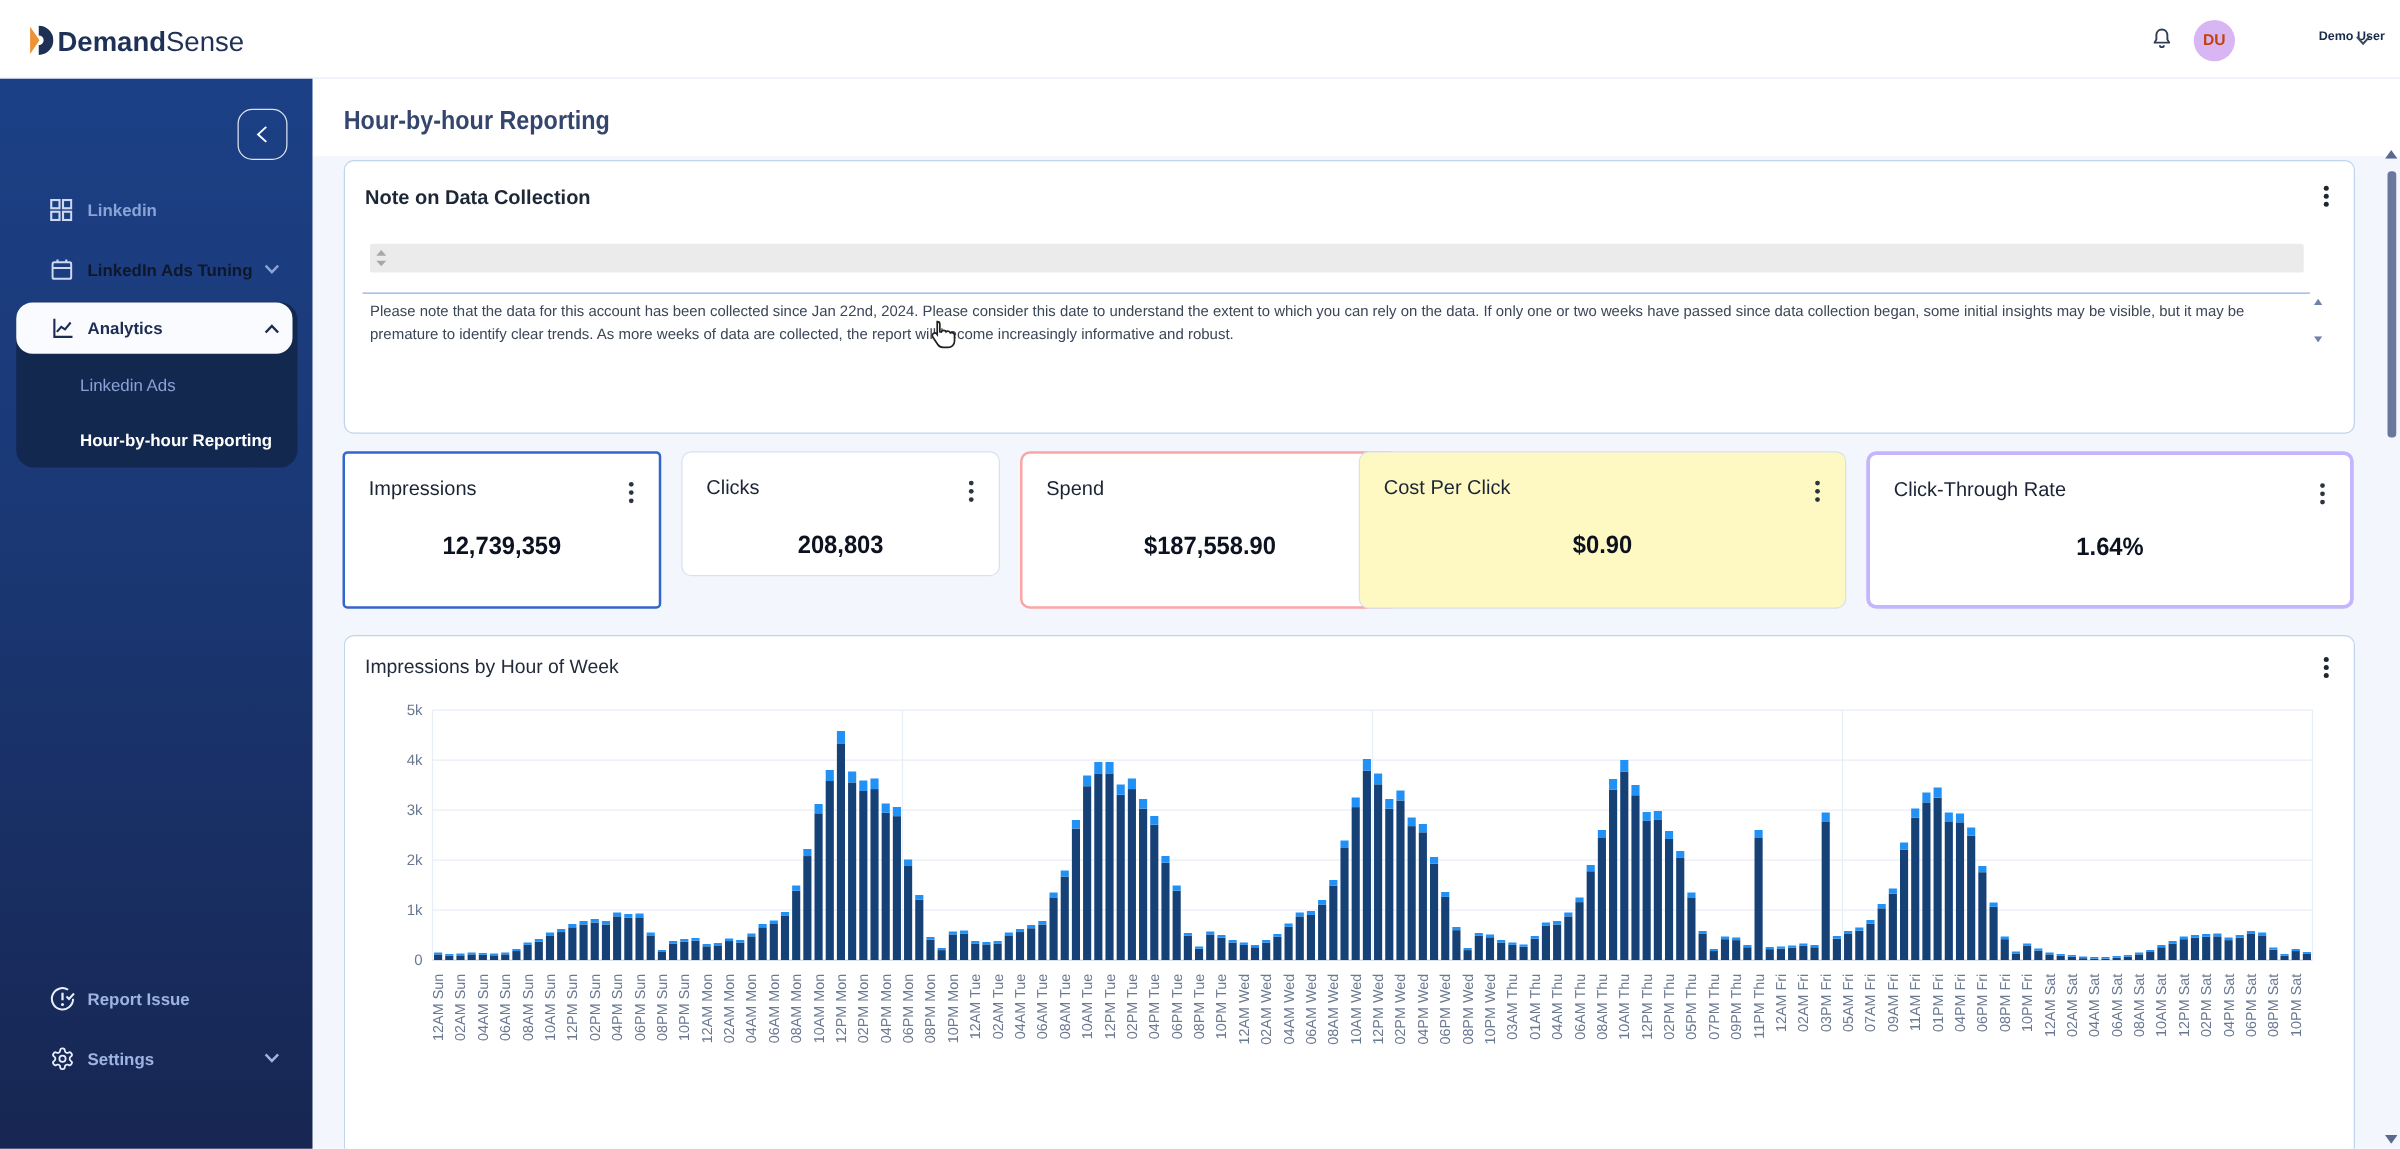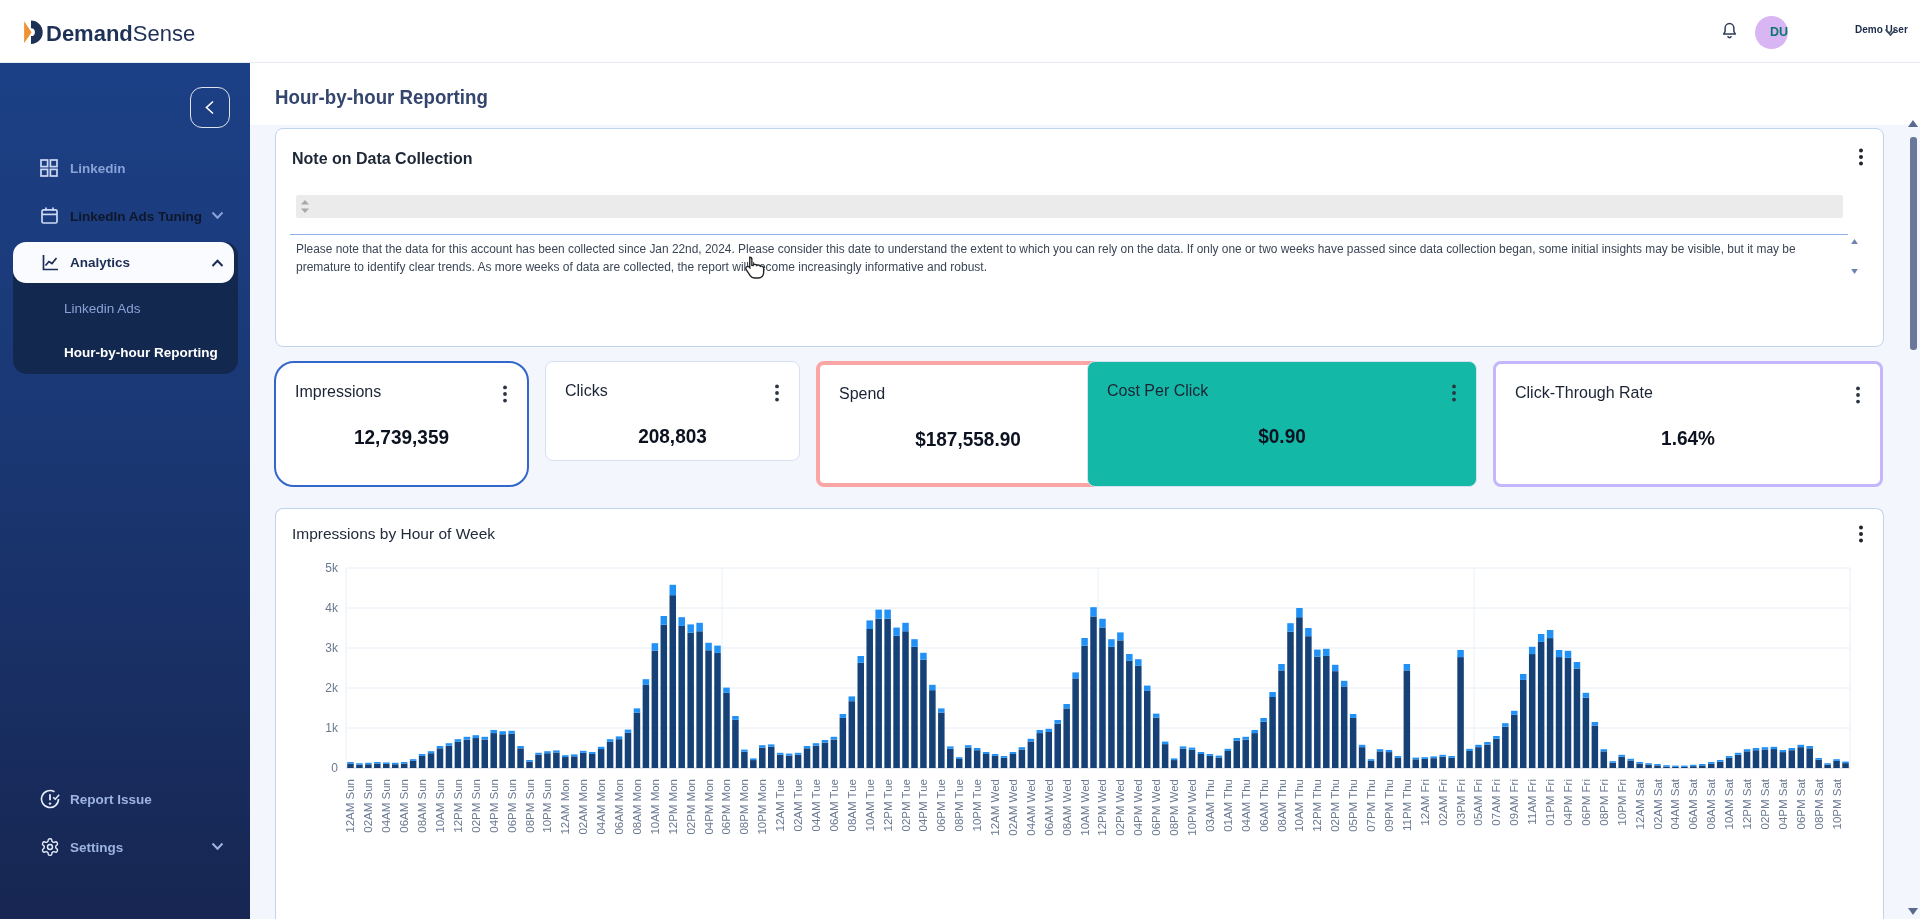--- a/index.html
+++ b/index.html
@@ -13,21 +13,21 @@
 <svg class="abs" style="left:24px;top:19px" width="19" height="27" viewBox="0 0 19 27">
   <path d="M7 1.5 A11.7 11.7 0 0 1 7 24.9 L7 17.1 A3.9 3.9 0 0 0 7 9.3 Z" fill="#1e3054"></path>
   <polygon points="0.1,2.3 7.6,13.2 0.1,24.2" fill="#ef9236"></polygon>
 </svg>
 <div class="abs" style="left:46px;top:21px;font-size:22px;color:#1f3156"><b>Demand</b>Sense</div>
 <svg class="abs" style="left:1722px;top:22px" width="15" height="19" viewBox="0 0 15 19">
   <path d="M7.5 1.6 c-2.6 0 -4.4 2 -4.4 4.6 v3.4 l-1.5 2.5 h11.8 l-1.5 -2.5 V6.2 c0 -2.6 -1.8 -4.6 -4.4 -4.6 z" fill="none" stroke="#2e3d59" stroke-width="1.5" stroke-linejoin="round"></path>
   <path d="M5.9 14.1 a1.6 1.6 0 0 0 3.2 0" fill="none" stroke="#2e3d59" stroke-width="1.5"></path>
 </svg>
 <div class="abs" style="left:1755px;top:16px;width:33px;height:33px;border-radius:50%;background:#d8b6f4"></div>
-<div class="abs" style="left:1755px;top:16px;width:33px;height:33px;line-height:33px;text-align:right;font-size:12.5px;font-weight:bold;color:#0f766e">DU</div>
+<div class="abs" style="left:1755px;top:16px;width:33px;height:33px;line-height:33px;text-align:center;font-size:12.5px;font-weight:bold;color:#c2410c">DU</div>
 <div class="abs" style="left:1855px;top:24px;font-size:10px;font-weight:bold;color:#1b2b4b">Demo User</div>
 <svg class="abs" style="left:1884px;top:28px" width="13" height="9" viewBox="0 0 13 9">
   <polyline points="1.5,1.5 6.5,7 11.5,1.5" fill="none" stroke="#3f4a5f" stroke-width="1.7"></polyline>
 </svg>
 
 <div class="abs" style="left:0;top:63px;width:250px;height:856px;background:linear-gradient(180deg,#1c4086 0%,#1a3773 45%,#172652 100%)"></div>
 <div class="abs" style="left:190px;top:87px;width:40px;height:41px;border:1.5px solid rgba(255,255,255,.85);border-radius:12px"></div>
 <svg class="abs" style="left:202px;top:99px" width="16" height="17" viewBox="0 0 16 17">
   <polyline points="11,2.5 4.5,8.5 11,14.5" fill="none" stroke="#fff" stroke-width="1.6"></polyline>
 </svg>
@@ -101,51 +101,51 @@
 <svg class="abs" style="left:1851px;top:239px" width="7" height="5" viewBox="0 0 8 6">
     <polygon points="4,0 8,6 0,6" fill="#6b83ad"></polygon>
   </svg>
 <svg class="abs" style="left:1851px;top:269px" width="7" height="5" viewBox="0 0 8 6">
     <polygon points="4,6 8,0 0,0" fill="#6b83ad"></polygon>
   </svg>
 <svg class="abs" style="left:744px;top:255px" width="21" height="26" viewBox="0 0 20 22">
   <path d="M5.5 .8 C6.6 .8 7.5 1.7 7.5 2.8 L7.5 8.5 8.7 8.7 C9 7.9 9.8 7.4 10.6 7.5 C11.3 7.6 11.9 8 12.2 8.6 C12.6 8.2 13.2 8 13.8 8.1 C14.6 8.2 15.2 8.7 15.5 9.4 C15.9 9.2 16.3 9.1 16.8 9.2 C17.9 9.3 18.7 10.2 18.7 11.3 L18.7 15.6 C18.7 18.3 16.5 20.5 13.8 20.5 L10 20.5 C8.3 20.5 6.8 19.7 5.9 18.3 L2.1 12.5 C1.5 11.6 1.7 10.4 2.6 9.8 C3.4 9.3 4.4 9.4 5 10.1 L5.5 10.7 Z" fill="#fff" stroke="#222" stroke-width="1.3"></path>
 </svg>
 
-  <div style="position:absolute;left:274px;top:361px;width:255px;height:126px;background:#fff;border:2px solid #3366cb;border-radius:20px">
+  <div style="position:absolute;left:274px;top:361px;width:255px;height:126px;background:#fff;border:2px solid #3366cb;border-radius:4px">
     <div style="position:absolute;left:19px;top:20px;font-size:16px;color:#1b2434">Impressions</div>
     <svg style="position:absolute;right:17px;top:21px" width="10" height="20" viewBox="0 0 10 20">
       <circle cx="5" cy="3.4000000000000004" r="1.9" fill="#2b3440"></circle>
       <circle cx="5" cy="10" r="1.9" fill="#2b3440"></circle>
       <circle cx="5" cy="16.6" r="1.9" fill="#2b3440"></circle>
     </svg>
     <div style="position:absolute;left:0;right:0;top:63px;text-align:center;font-size:20px;font-weight:bold;color:#0c1220;transform:scaleX(.95)">12,739,359</div>
   </div>
 
   <div style="position:absolute;left:545px;top:361px;width:255px;height:100px;background:#fff;border:1px solid #d7e1ef;border-radius:8px">
     <div style="position:absolute;left:19px;top:20px;font-size:16px;color:#1b2434">Clicks</div>
     <svg style="position:absolute;right:17px;top:21px" width="10" height="20" viewBox="0 0 10 20">
       <circle cx="5" cy="3.4000000000000004" r="1.9" fill="#2b3440"></circle>
       <circle cx="5" cy="10" r="1.9" fill="#2b3440"></circle>
       <circle cx="5" cy="16.6" r="1.9" fill="#2b3440"></circle>
     </svg>
     <div style="position:absolute;left:0;right:0;top:63px;text-align:center;font-size:20px;font-weight:bold;color:#0c1220;transform:scaleX(.95)">208,803</div>
   </div>
 
-  <div style="position:absolute;left:816px;top:361px;width:304px;height:126px;background:#fff;border:4px solid #fca5a5;border-radius:8px">
+  <div style="position:absolute;left:816px;top:361px;width:304px;height:126px;background:#fff;border:2px solid #fca5a5;border-radius:8px">
     <div style="position:absolute;left:19px;top:20px;font-size:16px;color:#1b2434">Spend</div>
     <svg style="position:absolute;right:17px;top:21px" width="10" height="20" viewBox="0 0 10 20">
       <circle cx="5" cy="3.4000000000000004" r="1.9" fill="#2b3440"></circle>
       <circle cx="5" cy="10" r="1.9" fill="#2b3440"></circle>
       <circle cx="5" cy="16.6" r="1.9" fill="#2b3440"></circle>
     </svg>
     <div style="position:absolute;left:0;right:0;top:63px;text-align:center;font-size:20px;font-weight:bold;color:#0c1220;transform:scaleX(.95)">$187,558.90</div>
   </div>
 
-  <div style="position:absolute;left:1087px;top:361px;width:390px;height:126px;background:#14b8a6;border:1px solid #d7e1ef;border-radius:8px">
+  <div style="position:absolute;left:1087px;top:361px;width:390px;height:126px;background:#fef9c3;border:1px solid #d7e1ef;border-radius:8px">
     <div style="position:absolute;left:19px;top:20px;font-size:16px;color:#1b2434">Cost Per Click</div>
     <svg style="position:absolute;right:17px;top:21px" width="10" height="20" viewBox="0 0 10 20">
       <circle cx="5" cy="3.4000000000000004" r="1.9" fill="#2b3440"></circle>
       <circle cx="5" cy="10" r="1.9" fill="#2b3440"></circle>
       <circle cx="5" cy="16.6" r="1.9" fill="#2b3440"></circle>
     </svg>
     <div style="position:absolute;left:0;right:0;top:63px;text-align:center;font-size:20px;font-weight:bold;color:#0c1220;transform:scaleX(.95)">$0.90</div>
   </div>
 
   <div style="position:absolute;left:1493px;top:361px;width:390px;height:126px;background:#fff;border:3px solid #c4b5fd;border-radius:8px">

